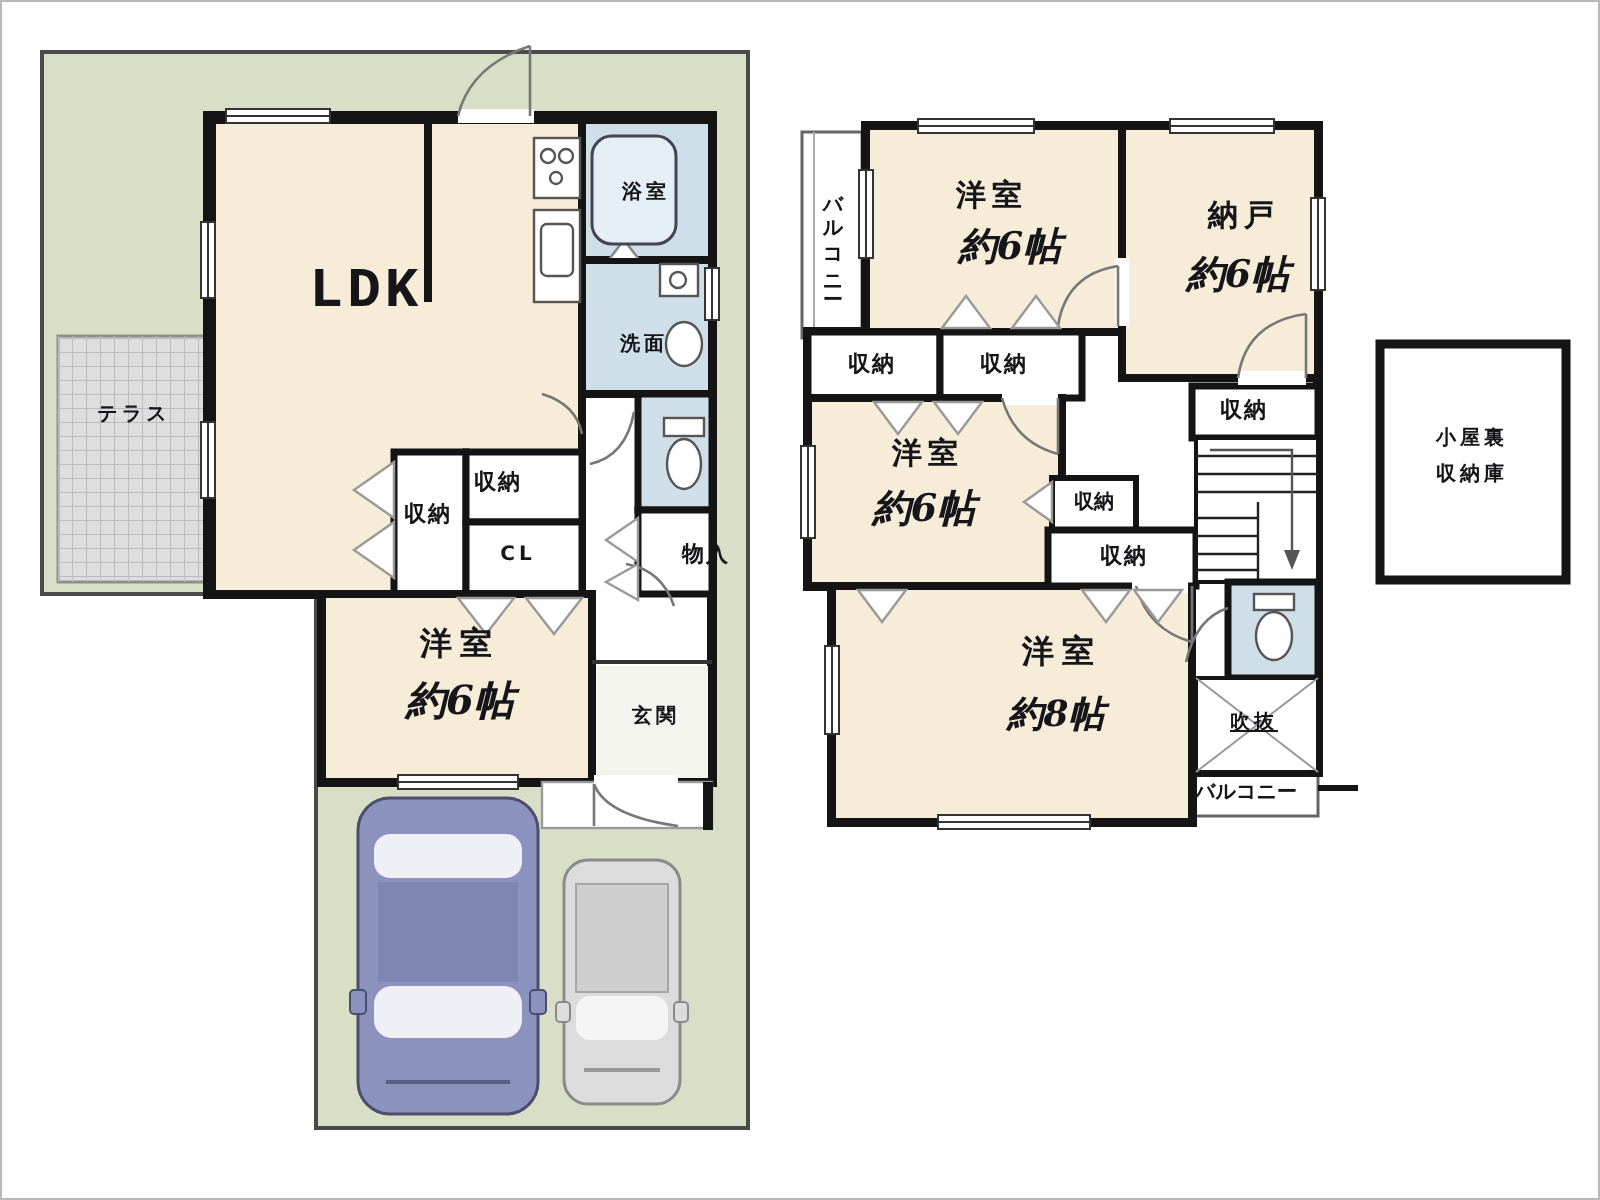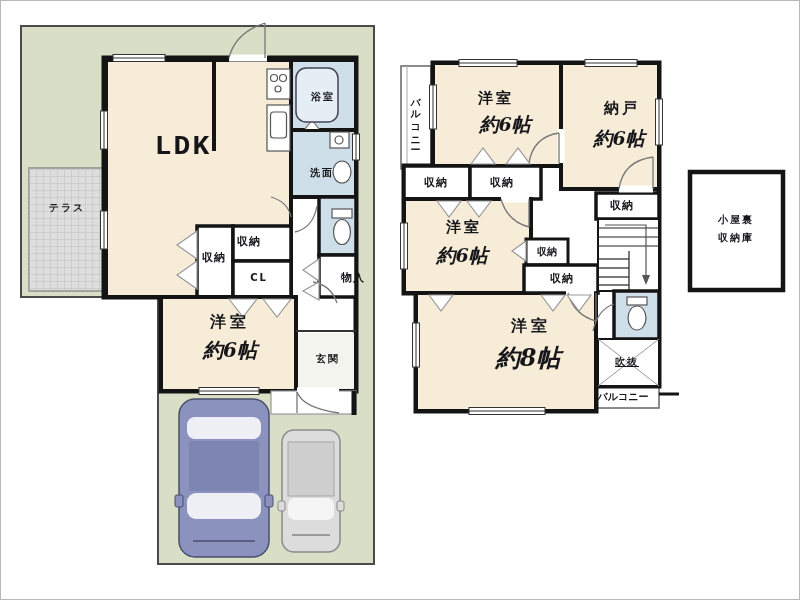--- a/index.html
+++ b/index.html
@@ -13,21 +13,21 @@
     position:absolute;transform:translate(-50%,-50%);
     white-space:nowrap;color:#16161a;line-height:1;
     font-family:"DejaVu Sans",sans-serif;font-weight:bold;
   }
   .name-xl{font-size:28px;letter-spacing:2px;}
   .size-xl{font-size:26px;font-family:"DejaVu Serif",serif;font-style:italic;letter-spacing:1px;}
   .name-md{font-size:16px;letter-spacing:4px;}
   .size-md{font-size:20px;font-family:"DejaVu Serif",serif;font-style:italic;}
   .name-sm{font-size:15px;letter-spacing:3px;}
   .size-sm{font-size:19px;font-family:"DejaVu Serif",serif;font-style:italic;}
-  .size-lg{font-size:24px;font-family:"DejaVu Serif",serif;font-style:italic;}
+  .size-lg{font-size:18px;font-family:"DejaVu Serif",serif;font-style:italic;}
   .room-sm{font-size:10px;letter-spacing:2px;}
   .small{font-size:11px;letter-spacing:1px;}
   .tiny{font-size:10px;letter-spacing:0px;}
   .vert{writing-mode:vertical-rl;text-orientation:upright;letter-spacing:2px;}
   .two-line{text-align:center;}
 </style>
 </head>
 <body>
 
 <div id="stage">

